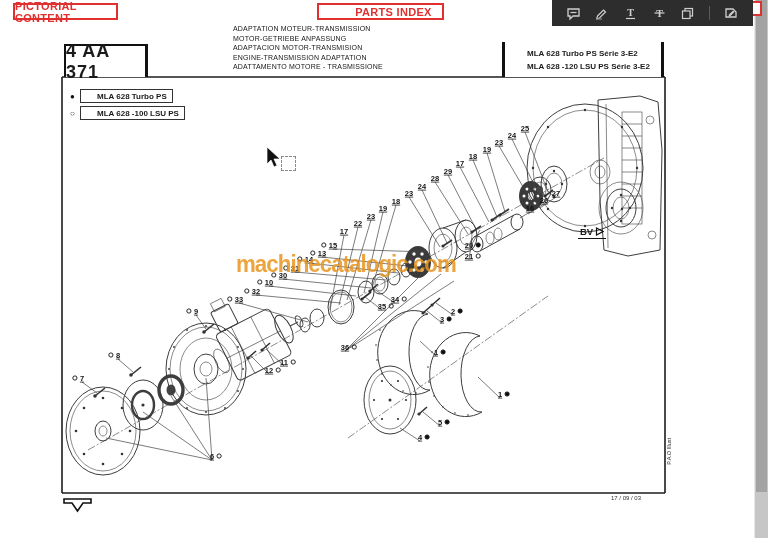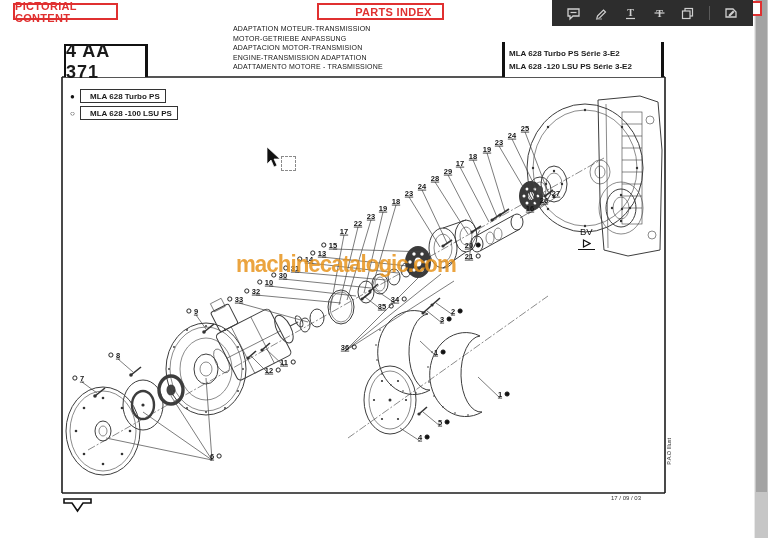--- a/index.html
+++ b/index.html
@@ -19,32 +19,32 @@
   
   #scroll-track{position:absolute;right:0;top:0;width:13px;height:538px;background:#c6c6c6;z-index:2;border-left:1px solid #e8e8e8;}
   #scroll-thumb{position:absolute;right:1px;top:0;width:11px;height:492px;background:#a3a3a3;}
   
   #ref-box{position:absolute;left:64px;top:44px;width:84px;height:33px;border-top:2px solid #111;
            border-left:2px solid #111;border-right:3px solid #111;display:flex;align-items:center;
            justify-content:center;font-weight:bold;font-size:18px;letter-spacing:1px;z-index:4;background:#fff;box-sizing:border-box;}
   #titles{position:absolute;left:233px;top:24px;font-size:7px;line-height:9.6px;letter-spacing:.2px;
           color:#161616;z-index:4;font-weight:500;}
   #models-box{position:absolute;left:502px;top:42px;width:162px;height:35px;border-left:3px solid #111;
-          border-right:3px solid #111;box-sizing:border-box;padding:5px 0 0 4px;font-weight:bold;
+          border-right:3px solid #111;box-sizing:border-box;padding:5px 0 0 22px;font-weight:bold;
           font-size:8px;line-height:13px;z-index:4;background:#fff;}
   .legend-row{position:absolute;display:flex;align-items:center;z-index:4;}
   .legend-marker{font-size:8px;width:10px;color:#111;}
   .legend-box{border:1px solid #333;background:#fff;font-weight:bold;font-size:8px;
-          padding:2px 5px 1px 9px;white-space:nowrap;}
+          padding:2px 5px 1px 16px;white-space:nowrap;}
   
   #watermark{position:absolute;left:236px;top:251px;font-size:23px;font-weight:bold;letter-spacing:-1px;
           color:#e8951e;opacity:.85;z-index:3;transform:scaleX(.97);transform-origin:left;}
   
   #bv{position:absolute;left:578px;top:226px;display:flex;align-items:center;gap:2px;z-index:4;
-      border-bottom:1.5px solid #111;padding:0 2px 1px 2px;font-weight:normal;font-size:9.5px;flex-direction:column;}
+      border-bottom:1.5px solid #111;padding:0 2px 1px 2px;font-weight:bold;font-size:9.5px;}
   
   #date{position:absolute;left:611px;top:495px;font-size:6px;color:#333;z-index:4;}
   #credit{position:absolute;left:666px;top:438px;font-size:5.5px;color:#333;z-index:4;
           writing-mode:vertical-rl;transform:rotate(180deg);}
   #page-down-arrow{position:absolute;left:62px;top:497px;z-index:4;}
   
   #overlay{position:absolute;left:0;top:0;z-index:2;}
   #overlay .ln{stroke:#3d3d3d;stroke-width:1;fill:none;}
   #overlay .thin{stroke:#3d3d3d;stroke-width:.6;fill:none;}
   #overlay text{font-family:"Liberation Sans",sans-serif;font-size:7.5px;font-weight:bold;fill:#111;}

